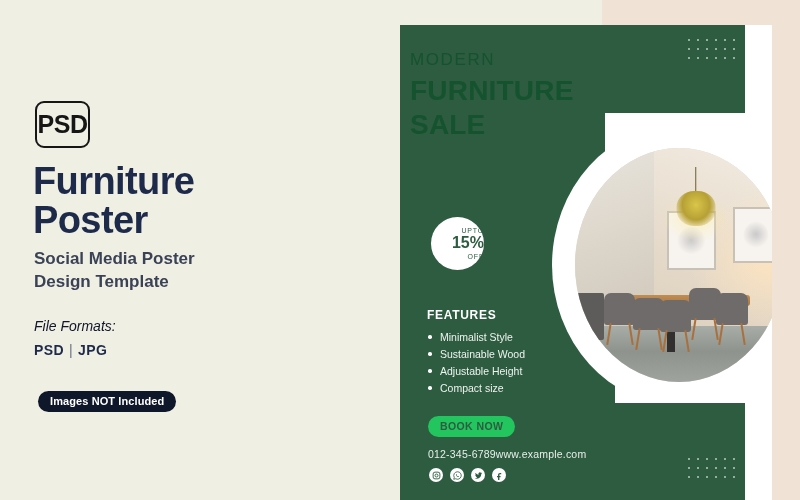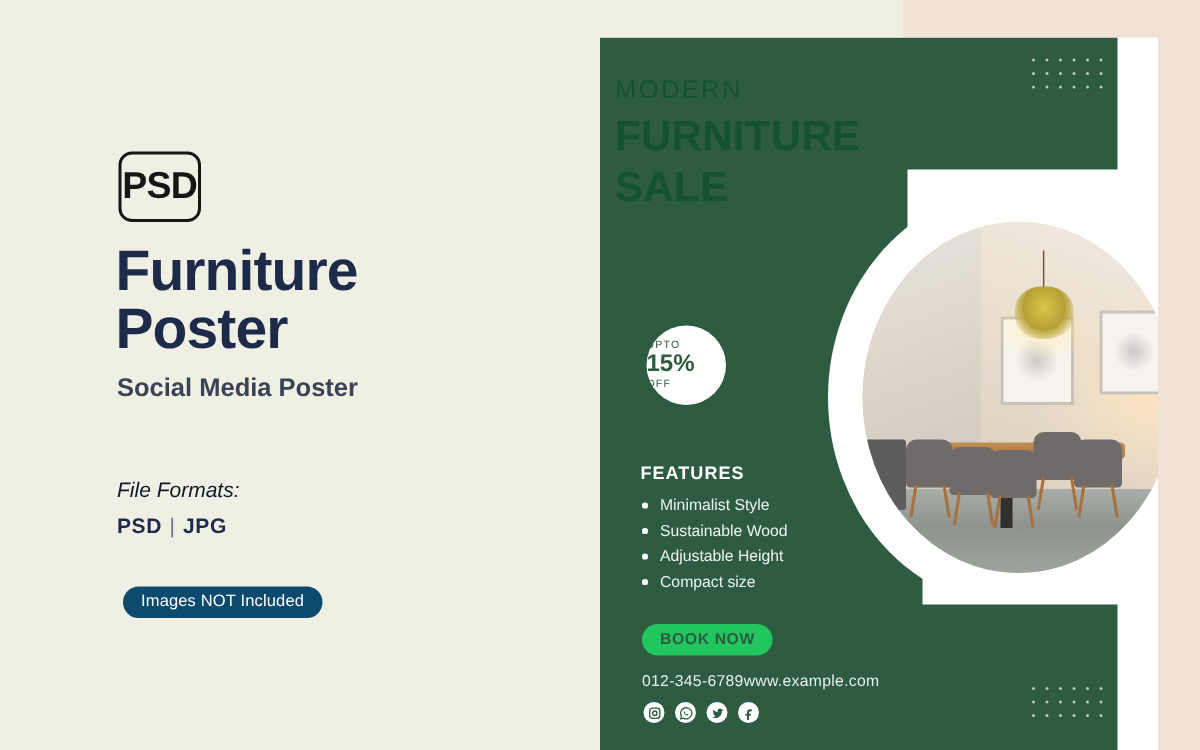--- a/index.html
+++ b/index.html
@@ -17,21 +17,21 @@
     background:#f0efe4;
     overflow:hidden;
   }
   .bg-right-beige {
     position:absolute; left:602px; top:0; width:198px; height:500px;
     background:#f0e3d6;
   }
 
   
   .left-panel {
-    position:absolute; left:0; top:0; width:400px; height:440px;margin-left:44px;
+    position:absolute; left:0; top:0; width:400px; height:440px;
   }
   .psd-badge {
     position:absolute; left:35px; top:101px;
     width:55px; height:47px;
     border:2px solid #161616;
     border-radius:9px;
     display:flex; align-items:center; justify-content:center;
   }
   .psd-badge span {
     font-family:"Liberation Sans", sans-serif;
@@ -57,24 +57,24 @@
     font-size:14px; color:#0f172a;font-style:italic;
   }
   .formats-value {
     position:absolute; left:34px; top:342px;
     font-size:14px; font-weight:700; color:#1e2a4a;
     letter-spacing:.4px;
   }
   .formats-value .sep { font-weight:400; padding:0 5px; color:#6a7287; }
   .notice-badge {
     position:absolute; left:38px; top:391px;
-    background:#0c4a6e; color:#ffffff;
+    background:#0f172a; color:#ffffff;
     border-radius:11px;
     padding:4px 12px 5px 12px;
-    font-size:11px; font-weight:400; letter-spacing:.1px;
+    font-size:11px; font-weight:700; letter-spacing:.1px;
   }
 
   
   .poster {
     position:absolute; left:400px; top:25px;
     width:372px; height:475px;
     background:#ffffff;
     overflow:hidden;
   }
   
@@ -132,21 +132,21 @@
     display:block;
   }
   .dots-top { left:288px; top:14px; }
   .dots-bottom { left:288px; top:433px; }
 
   
   .discount {
     position:absolute; left:31px; top:192px; z-index:7;
     width:53px; height:53px; border-radius:50%;
     background:#ffffff;
-    display:flex; flex-direction:column; align-items:flex-start; justify-content:center;
+    display:flex; flex-direction:column; align-items:flex-end; justify-content:center;
     color:#2d5c40;
   }
   .discount .up { font-size:7px; letter-spacing:.8px; line-height:1.1; }
   .discount .pct { font-size:16px; font-weight:700; line-height:1.15; }
   .discount .off { font-size:7px; letter-spacing:.8px; line-height:1.1; }
 
   
   .features {
     position:absolute; left:27px; top:283px; z-index:7; color:#ffffff;
   }
@@ -282,20 +282,21 @@
       <span>PSD</span>
     </div>
 
     <div class="title-main">
       <span>Furniture</span>
       <span class="l2">Poster</span>
     </div>
 
     <div class="subtitle">
       <span>Social Media Poster</span>
+      <span class="l2">Design Template</span>
     </div>
 
     <div class="formats-label">File Formats:</div>
 
     <div class="formats-value">
       <span>PSD</span><span class="sep">|</span><span>JPG</span>
     </div>
 
     <div class="notice-badge">Images NOT Included</div>
   </div>

